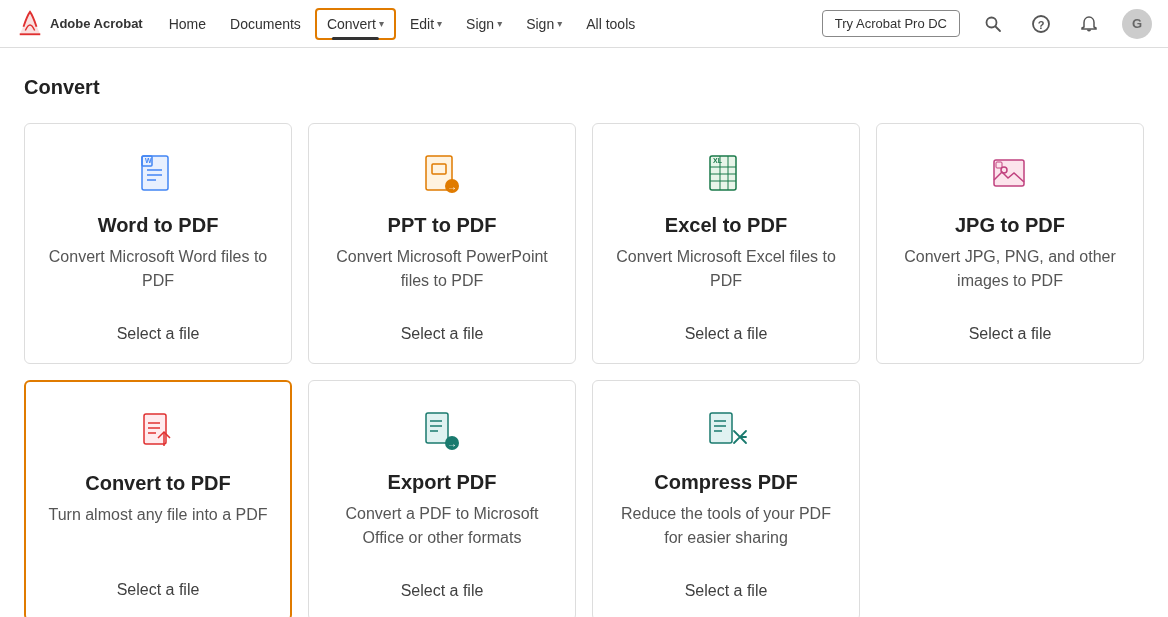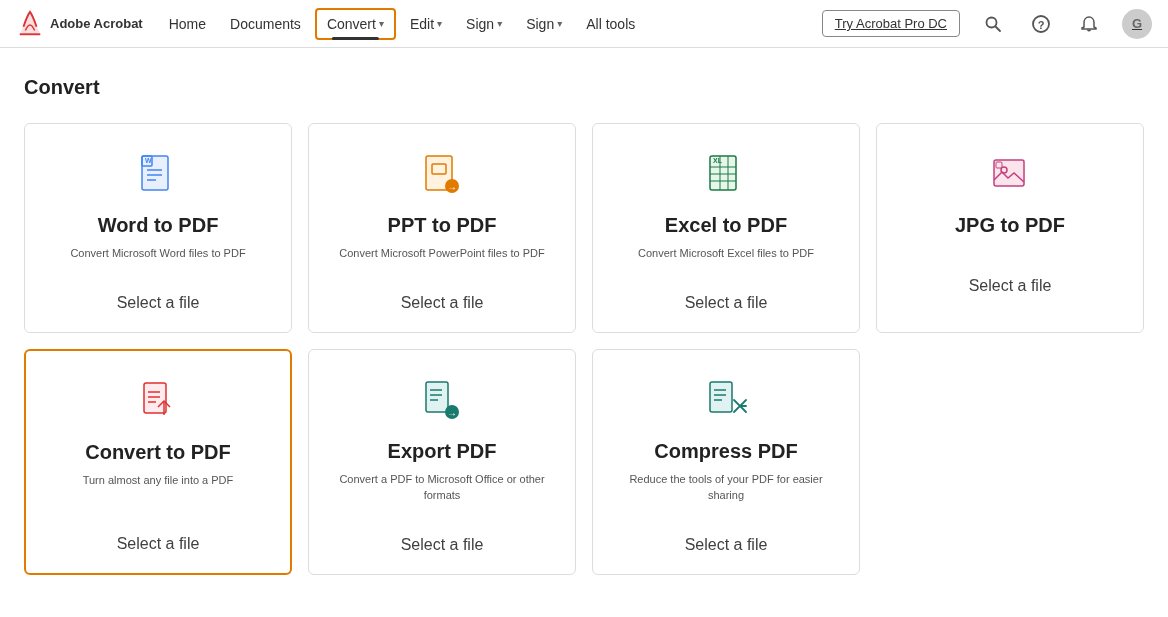--- a/index.html
+++ b/index.html
@@ -24,21 +24,21 @@
       border-radius: 4px;
       font-weight: 500;
     }
     .nav-item.active::after {
       content: '';
       position: absolute;
       bottom: -2px; left: 50%; transform: translateX(-50%);
       width: 60%; height: 3px; background: #333; border-radius: 2px;
     }
     .nav-chevron { font-size: 10px; color: #666; }
-    .nav-right { display: flex; align-items: center; gap: 18px; margin-left: auto; text-decoration: underline; }
+    .nav-right { display: flex; align-items: center; gap: 18px; margin-left: auto; }
     .try-pro-btn {
       border: 1px solid #888; border-radius: 4px; padding: 5px 12px;
       font-size: 13px; cursor: pointer; background: #fff; color: #333;
       white-space: nowrap;
     }
     .nav-icon-btn {
       width: 30px; height: 30px; border-radius: 50%; display: flex;
       align-items: center; justify-content: center; cursor: pointer;
       font-size: 16px; color: #555;
     }
@@ -71,21 +71,21 @@
       display: flex; flex-direction: column; align-items: center;
       text-align: center; cursor: pointer; background: #fff;
       transition: box-shadow 0.15s;
     }
     .card.highlighted {
       border: 2px solid #e07b00;
     }
 
     .card-icon { width: 48px; height: 48px; margin-bottom: 14px; }
     .card-title { font-size: 20px; font-weight: 700; margin-bottom: 8px; color: #222; }
-    .card-desc { font-size: 11px; color: #555; line-height: 1.5; flex: 1; }
+    .card-desc { font-size: 16px; color: #555; line-height: 1.5; flex: 1; }
     .card-link { margin-top: 32px; font-size: 16px; color: #404040; cursor: pointer; }
 
     .card-empty { border: none; background: transparent; cursor: default; }
   </style>
 </head>
 <body>
 
 <nav class="navbar">
   <div class="navbar-logo">
 
@@ -197,20 +197,21 @@
     </div>
 
     <div class="card">
       <svg class="card-icon" viewBox="0 0 48 48">
         <rect x="8" y="8" width="30" height="26" rx="2" fill="#fce4ec" stroke="#c0427f" stroke-width="1.5"></rect>
         <circle cx="18" cy="18" r="3" fill="none" stroke="#c0427f" stroke-width="1.5"></circle>
         <path d="M8 28 L16 20 L22 26 L28 21 L38 30" stroke="#c0427f" stroke-width="1.5" fill="none"></path>
         <rect x="10" y="10" width="6" height="6" rx="1" fill="none" stroke="#c0427f" stroke-width="1"></rect>
       </svg>
       <div class="card-title">JPG to PDF</div>
+      <div class="card-desc">Convert JPG, PNG, and other images to PDF</div>
       <div class="card-link">Select a file</div>
     </div>
 
   </div>
 
   <div class="cards-grid-bottom">
 
     <div class="card highlighted">
       <svg class="card-icon" viewBox="0 0 48 48">
         <rect x="10" y="4" width="22" height="30" rx="2" fill="#ffebee" stroke="#e03030" stroke-width="1.5"></rect>

